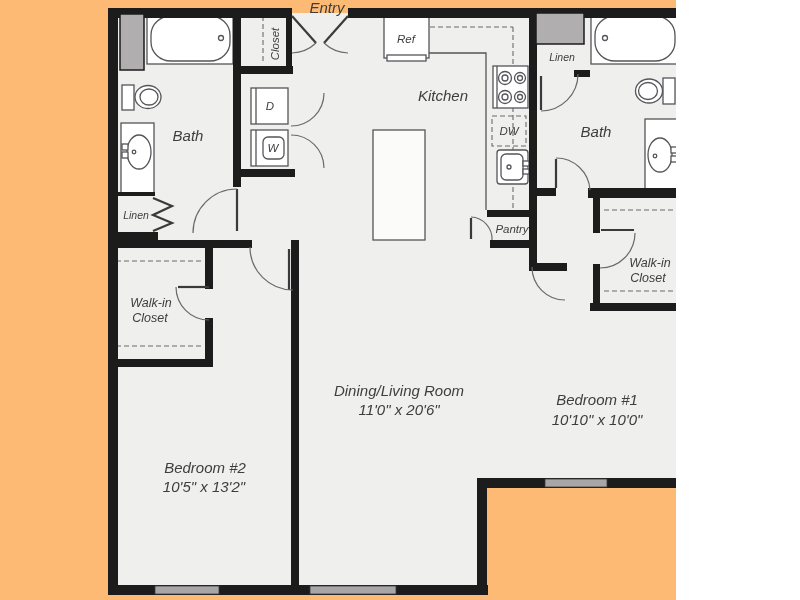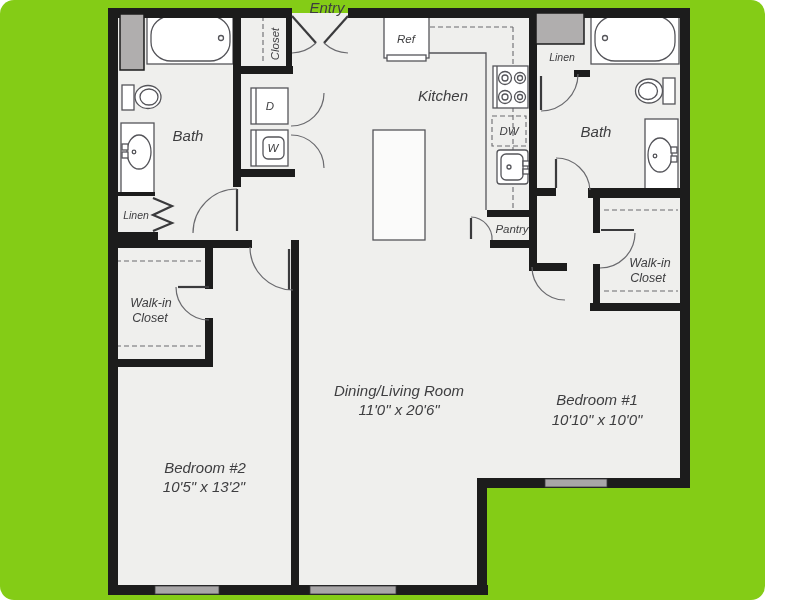--- a/index.html
+++ b/index.html
@@ -1,16 +1,16 @@
 <!DOCTYPE html>
 <html><head>
 <meta charset="utf-8">
 <style>
   html,body{margin:0;padding:0;background:#ffffff;}
-  .stage{position:relative;width:765px;height:600px;background:#84cc16;overflow:hidden;border-radius:14px;}
+  .stage{position:relative;width:676px;height:600px;background:#fdba74;overflow:hidden;}
   svg{display:block;}
   .wall{fill:#1c1c1c;stroke:none;}
   .floor{fill:#efefed;stroke:none;}
   .fx{fill:#ffffff;stroke:#55555a;stroke-width:1.3;}
   .fxn{fill:none;stroke:#55555a;stroke-width:1.3;}
   .arc{fill:none;stroke:#6a6a6e;stroke-width:1.2;}
   .leaf{stroke:#3a3a3c;stroke-width:2.2;fill:none;}
   .dash{stroke:#6a6a6e;stroke-width:1.1;stroke-dasharray:5 3;fill:none;}
   .win{fill:#a8a6a7;stroke:#3a3a3c;stroke-width:0.8;}
   .shaft{fill:#b0aeae;stroke:#1c1c1c;stroke-width:1.5;}

